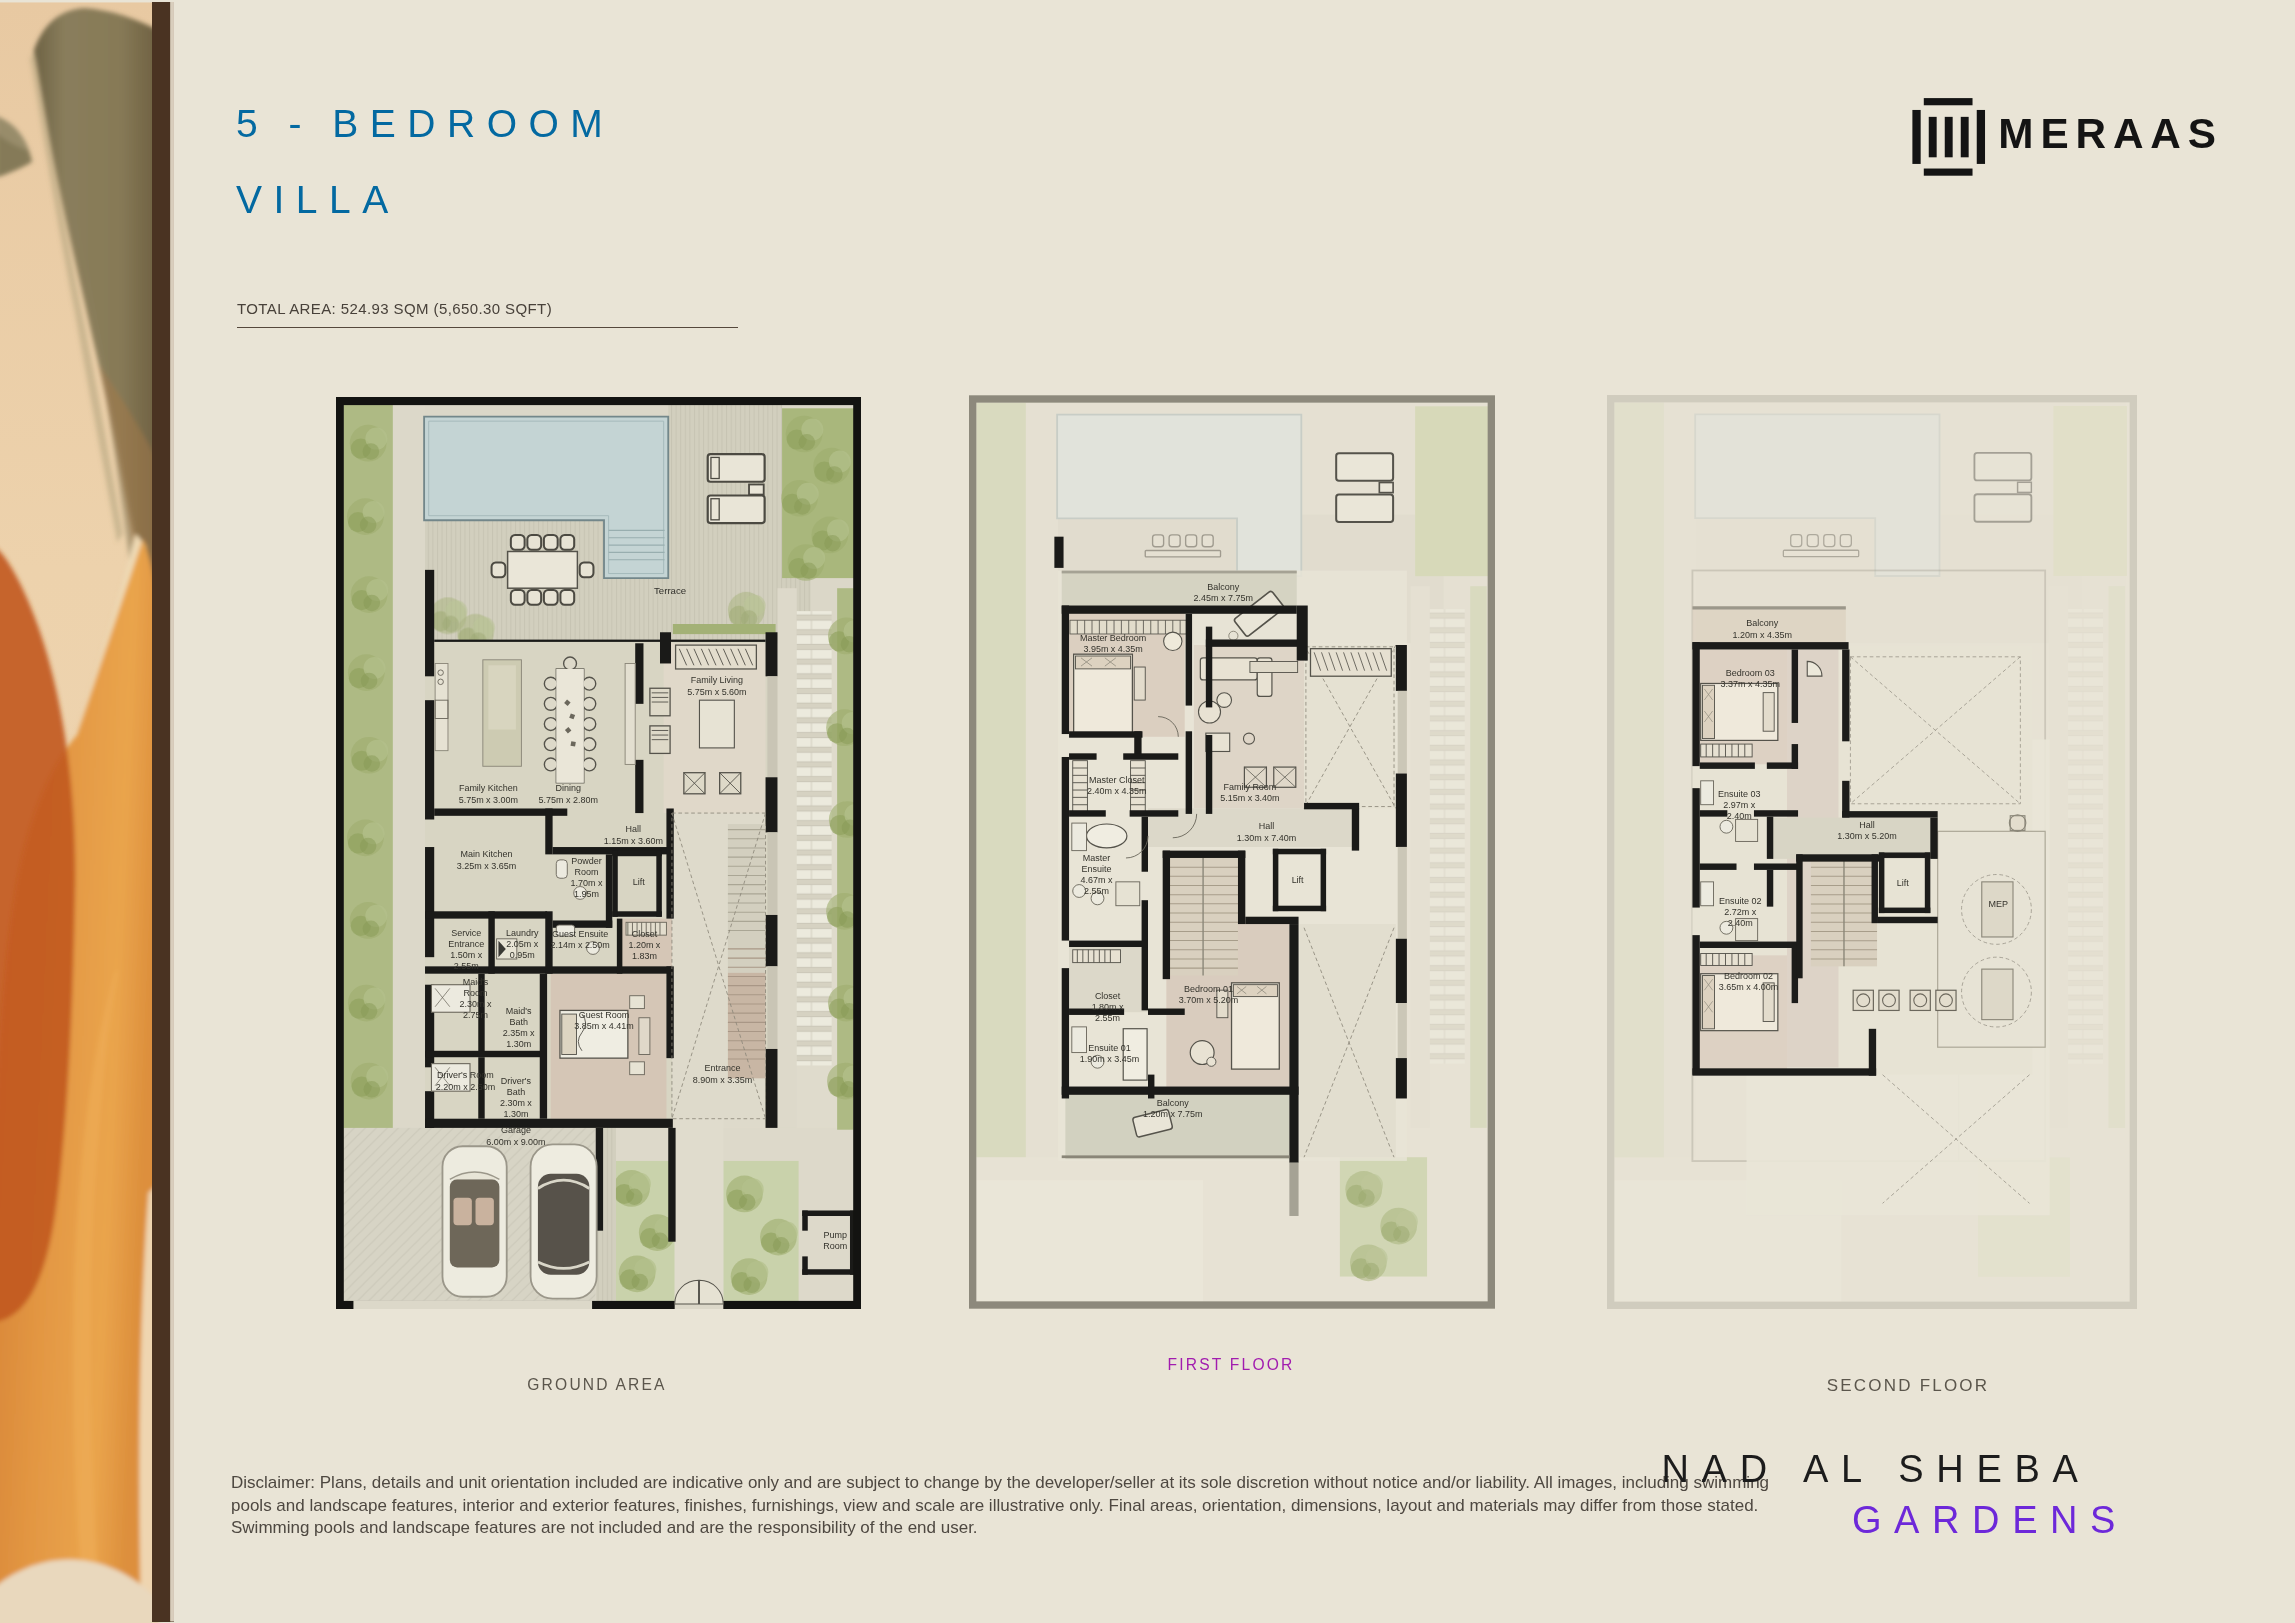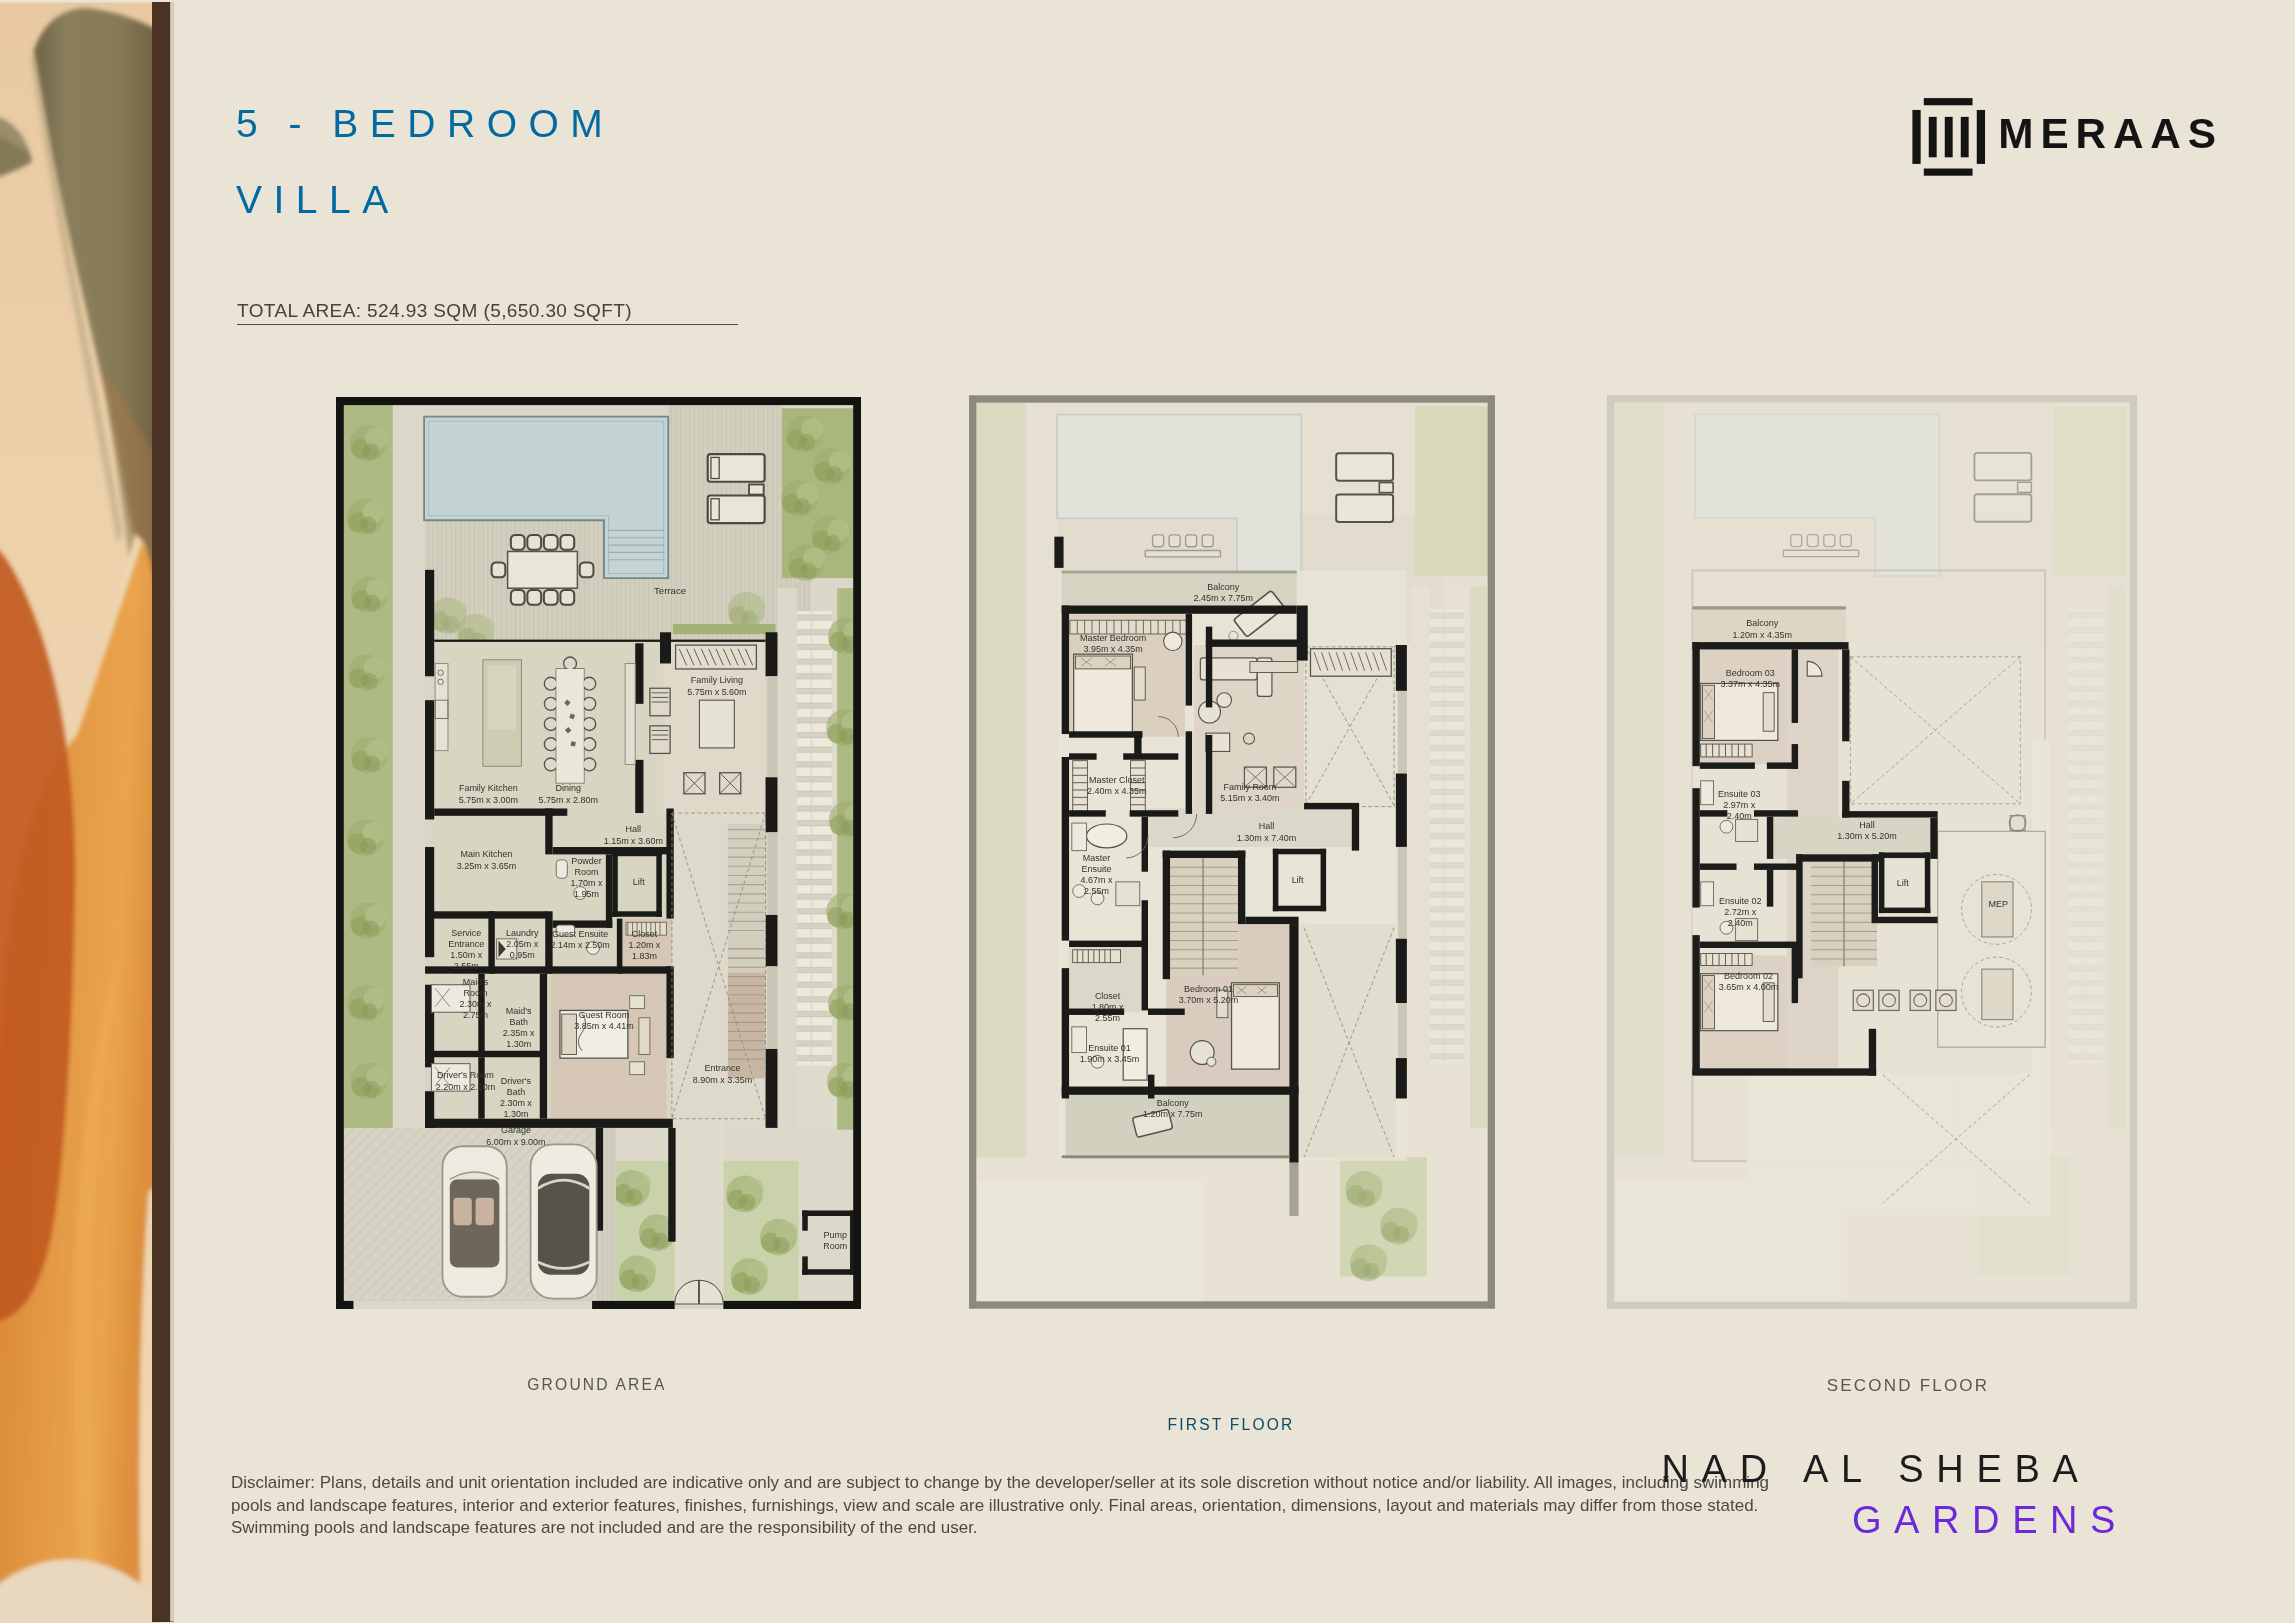--- a/index.html
+++ b/index.html
@@ -73,21 +73,21 @@
     <rect x="15" y="83.2" width="53" height="7.8"></rect>
     <rect x="2.6" y="19.5" width="9" height="58.7"></rect>
     <rect x="72.6" y="19.5" width="9" height="58.7"></rect>
     <rect x="20.4" y="27" width="8.6" height="44"></rect>
     <rect x="37.8" y="27" width="8.6" height="44"></rect>
     <rect x="55.2" y="27" width="8.6" height="44"></rect>
     <text x="96" y="61" font-size="46" font-weight="bold" letter-spacing="7.5">MERAAS</text>
   </g>
 </svg>
 
-<div class="abs" style="left:237px;top:300px;font-size:19px;color:#48413a;letter-spacing:0.4px;border-bottom:1.8px solid #55483c;padding-bottom:2px;width:501px;white-space:nowrap">TOTAL AREA: 524.93 SQM (5,650.30 SQFT)</div>
+<div class="abs" style="left:237px;top:300px;font-size:15px;color:#48413a;letter-spacing:0.4px;border-bottom:1.8px solid #55483c;padding-bottom:10px;width:501px;white-space:nowrap">TOTAL AREA: 524.93 SQM (5,650.30 SQFT)</div>
 
 <svg class="abs" style="left:336px;top:397px" width="525" height="912" viewBox="0 0 572 993">
 <defs>
   <pattern id="deckv" width="5" height="8" patternUnits="userSpaceOnUse">
     <rect width="5" height="8" fill="#d2cfbe"></rect>
         <rect width="1.1" height="8" fill="#c7c4b3"></rect>
   </pattern>
   <pattern id="slats" width="37" height="16" patternUnits="userSpaceOnUse">
     <rect width="37" height="16" fill="#d6d2c2"></rect>
         <rect y="3" width="37" height="10" fill="#eceadd" stroke="#bdb9a9" stroke-width="0.6"></rect>
@@ -884,20 +884,20 @@
       <text x="145" y="566">2.72m  x</text>
       <text x="145" y="578">2.40m</text>
   <text x="322" y="535">Lift</text>
   <text x="426" y="557">MEP</text>
   <text x="154" y="636">Bedroom 02</text>
       <text x="154" y="648">3.65m x 4.00m</text>
 </g>
 </svg>
 
 <div class="abs" style="left:597px;top:1376px;transform:translateX(-50%);font-size:15.6px;letter-spacing:2.2px;color:#5b564c;white-space:nowrap">GROUND AREA</div>
-<div class="abs" style="left:1231px;top:1416px;transform:translateX(-50%);font-size:15.6px;letter-spacing:2.2px;color:#0c4a6e;white-space:nowrap">FIRST FLOOR</div>
+<div class="abs" style="left:1231px;top:1356px;transform:translateX(-50%);font-size:15.6px;letter-spacing:2.2px;color:#a21caf;white-space:nowrap">FIRST FLOOR</div>
 <div class="abs" style="left:1908px;top:1376px;transform:translateX(-50%);font-size:17px;letter-spacing:2.2px;color:#5b564c;white-space:nowrap">SECOND FLOOR</div>
 
 <div class="abs" style="left:231px;top:1472px;font-size:17px;line-height:22.6px;color:#4e4841;white-space:nowrap">Disclaimer: Plans, details and unit orientation included are indicative only and are subject to change by the developer/seller at its sole discretion without notice and/or liability. All images, including swimming<br>pools and landscape features, interior and exterior features, finishes, furnishings, view and scale are illustrative only. Final areas, orientation, dimensions, layout and materials may differ from those stated.<br>Swimming pools and landscape features are not included and are the responsibility of the end user.</div>
 
 <div class="abs" style="left:1876px;top:1448px;transform:translateX(-50%);font-size:38px;letter-spacing:12.7px;color:#1c1c1c;white-space:nowrap">NAD&nbsp;AL&nbsp;SHEBA</div>
 <div class="abs" style="left:1990px;top:1499px;transform:translateX(-50%);font-size:38px;letter-spacing:12.6px;color:#6d28d9;white-space:nowrap">GARDENS</div>
 
 
 </body></html>

